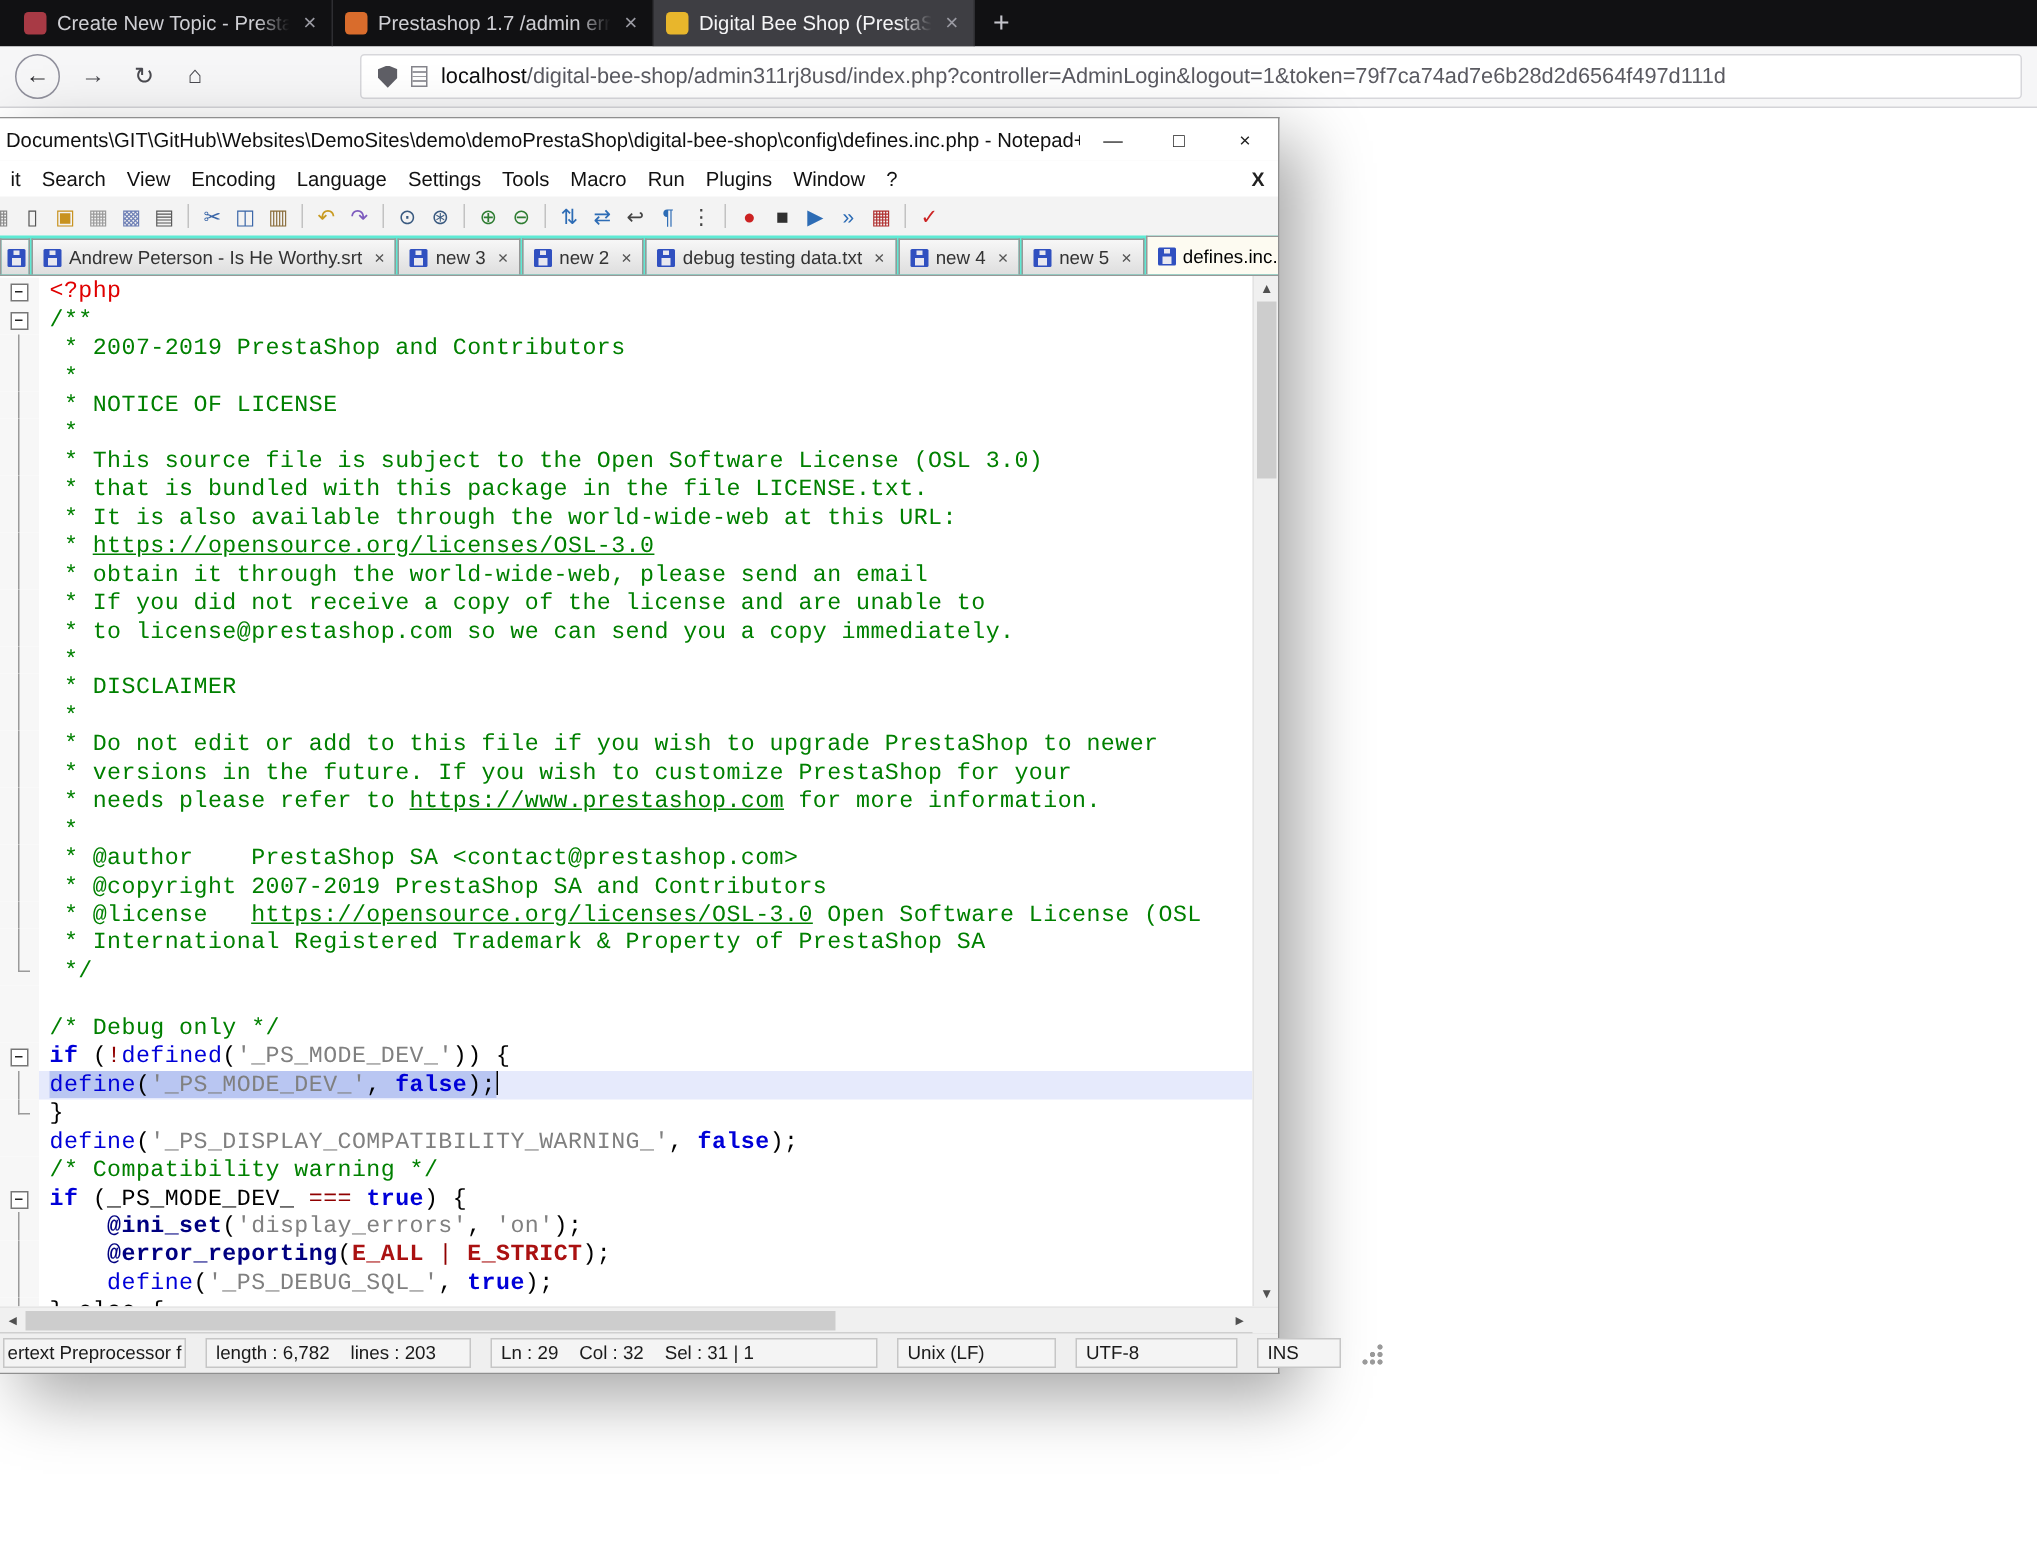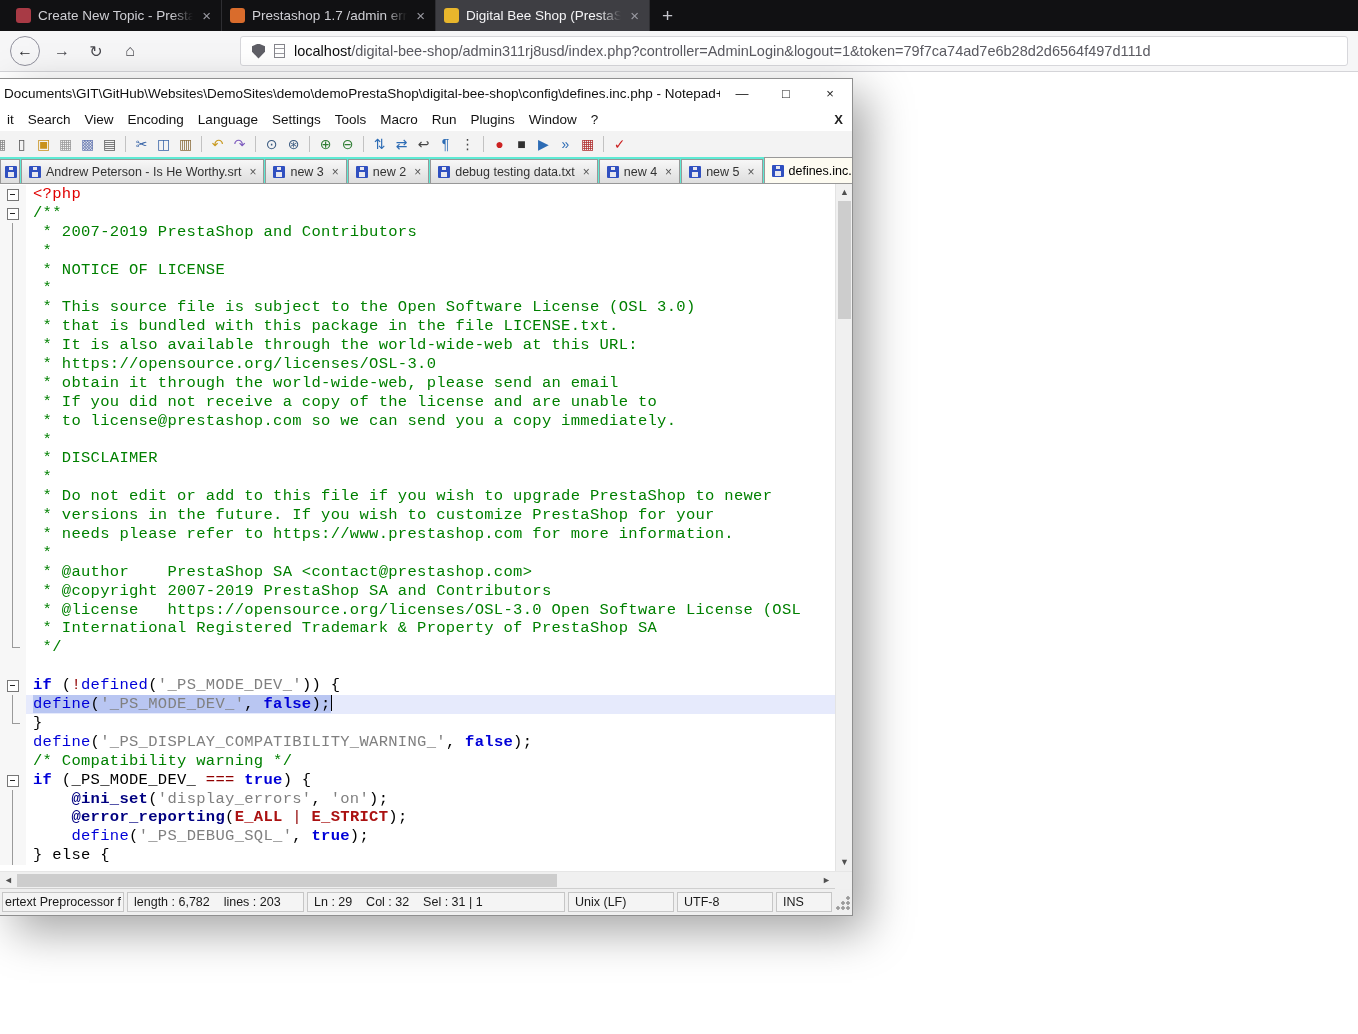--- a/index.html
+++ b/index.html
@@ -56,21 +56,21 @@
   .f-box::after{content:"";position:absolute;left:10px;top:9px;width:5px;height:1px;background:#222}
   .f-line::before{content:"";position:absolute;left:12px;top:0;width:1px;height:100%;background:#9a9a9a}
   .f-end::before{content:"";position:absolute;left:12px;top:0;width:1px;height:10px;background:#9a9a9a}
   .f-end::after{content:"";position:absolute;left:12px;top:9px;width:8px;height:1px;background:#9a9a9a}
   .ltext{flex:1;white-space:pre;padding-left:7px;overflow:hidden}
   .sel-line .ltext{background:var(--caret_line)}
   .selbg{background:var(--selection)}
   .caret{display:inline-block;width:1.5px;height:16px;background:#000;vertical-align:-3px}
   .tk-tag{color:var(--php_tag)}
   .tk-cm{color:var(--comment)}
-  .tk-lnk{color:var(--comment);}
+  .tk-lnk{color:var(--comment);text-decoration:underline}
   .tk-k{color:var(--keyword)}
   .tk-kb{color:var(--keyword);font-weight:bold}
   .tk-nb{color:var(--builtin);font-weight:bold}
   .tk-s{color:var(--string)}
   .tk-d{color:var(--default)}
   .tk-op{color:var(--operator)}
   .tk-cst{color:var(--constant);font-weight:bold}
 
   
   .vscroll{position:absolute;right:0;top:0;bottom:0;width:17px;background:#f0f0f0;border-left:1px solid #e3e3e3}
@@ -78,21 +78,21 @@
   .vscroll .sarrow.down{bottom:0}
   .vthumb{position:absolute;left:2px;top:17px;width:13px;height:118px;background:#cdcdcd}
   .hscrollrow{height:17px;background:#f0f0f0;position:relative;flex:none;border-top:1px solid #e6e6e6}
   .hscrollrow .sarrow{position:absolute;top:0;width:17px;height:17px;line-height:17px;text-align:center;font-size:9px;color:#505050}
   .hscrollrow .sarrow.left{left:0}
   .hscrollrow .sarrow.right{right:17px}
   .hthumb{position:absolute;left:17px;top:2px;height:13px;width:540px;background:#cdcdcd}
   .corner{position:absolute;right:0;top:0;width:17px;height:17px;background:#f0f0f0}
 
   
-  .statusbar{height:27px;background:#efefef;border-top:1px solid #cfcfcf;display:flex;align-items:center;font-size:12.5px;color:#1a1a1a;flex:none;padding:2px 2px;gap:3px}
+  .statusbar{height:27px;background:#efefef;border-top:1px solid #cfcfcf;display:flex;align-items:center;font-size:12.5px;color:#1a1a1a;flex:none;padding:2px 2px;gap:13px}
   .seg{height:20px;line-height:18px;border:1px solid #c6c6c6;background:#f4f4f4;padding:0 6px;white-space:pre;overflow:hidden;flex:none}
   .seg.first{padding-left:2px}
   .grip{margin-left:auto;width:15px;height:15px;flex:none;background:
     radial-gradient(circle at 3px 13px,#9a9a9a 1.5px,transparent 2px),
     radial-gradient(circle at 8px 13px,#9a9a9a 1.5px,transparent 2px),
     radial-gradient(circle at 13px 13px,#9a9a9a 1.5px,transparent 2px),
     radial-gradient(circle at 8px 8px,#9a9a9a 1.5px,transparent 2px),
     radial-gradient(circle at 13px 8px,#9a9a9a 1.5px,transparent 2px),
     radial-gradient(circle at 13px 3px,#9a9a9a 1.5px,transparent 2px)}
 </style>
@@ -334,20 +334,24 @@
           </div>
           <div class="cl">
             <span class="fold f-end"></span>
             <span class="ltext"><span class="tk-cm"> */</span></span>
           </div>
           <div class="cl">
             <span class="fold"></span>
             <span class="ltext"></span>
           </div>
           <div class="cl">
+            <span class="fold"></span>
+            <span class="ltext"><span class="tk-cm">/* Debug only */</span></span>
+          </div>
+          <div class="cl">
             <span class="fold f-box"></span>
             <span class="ltext"><span class="tk-kb">if</span><span class="tk-d"> (</span><span class="tk-op">!</span><span class="tk-k">defined</span><span class="tk-d">(</span><span class="tk-s">'_PS_MODE_DEV_'</span><span class="tk-d">)) {</span></span>
           </div>
           <div class="cl sel-line">
             <span class="fold f-line"></span>
             <span class="ltext"><span class="selbg"><span class="tk-k">define</span><span class="tk-d">(</span><span class="tk-s">'_PS_MODE_DEV_'</span><span class="tk-d">, </span><span class="tk-kb">false</span><span class="tk-d">);</span></span><span class="caret"></span></span>
           </div>
           <div class="cl">
             <span class="fold f-end"></span>
             <span class="ltext"><span class="tk-d">}</span></span>
@@ -391,19 +395,19 @@
       <span class="sarrow left">◄</span>
       <span class="hthumb"></span>
       <span class="sarrow right">►</span>
       <span class="corner"></span>
     </div>
     <div id="statusbar" class="statusbar">
         <span class="seg first" style="width:122px">ertext Preprocessor f</span>
         <span class="seg" style="width:177px">length : 6,782    lines : 203</span>
         <span class="seg" style="width:258px">Ln : 29    Col : 32    Sel : 31 | 1</span>
         <span class="seg" style="width:106px">Unix (LF)</span>
-        <span class="seg" style="width:96px">UTF-8</span>
+        <span class="seg" style="width:108px">UTF-8</span>
         <span class="seg" style="width:56px">INS</span>
         <span class="grip"></span>
       </div>
   </section>
 
 </div>
 
 </body></html>

